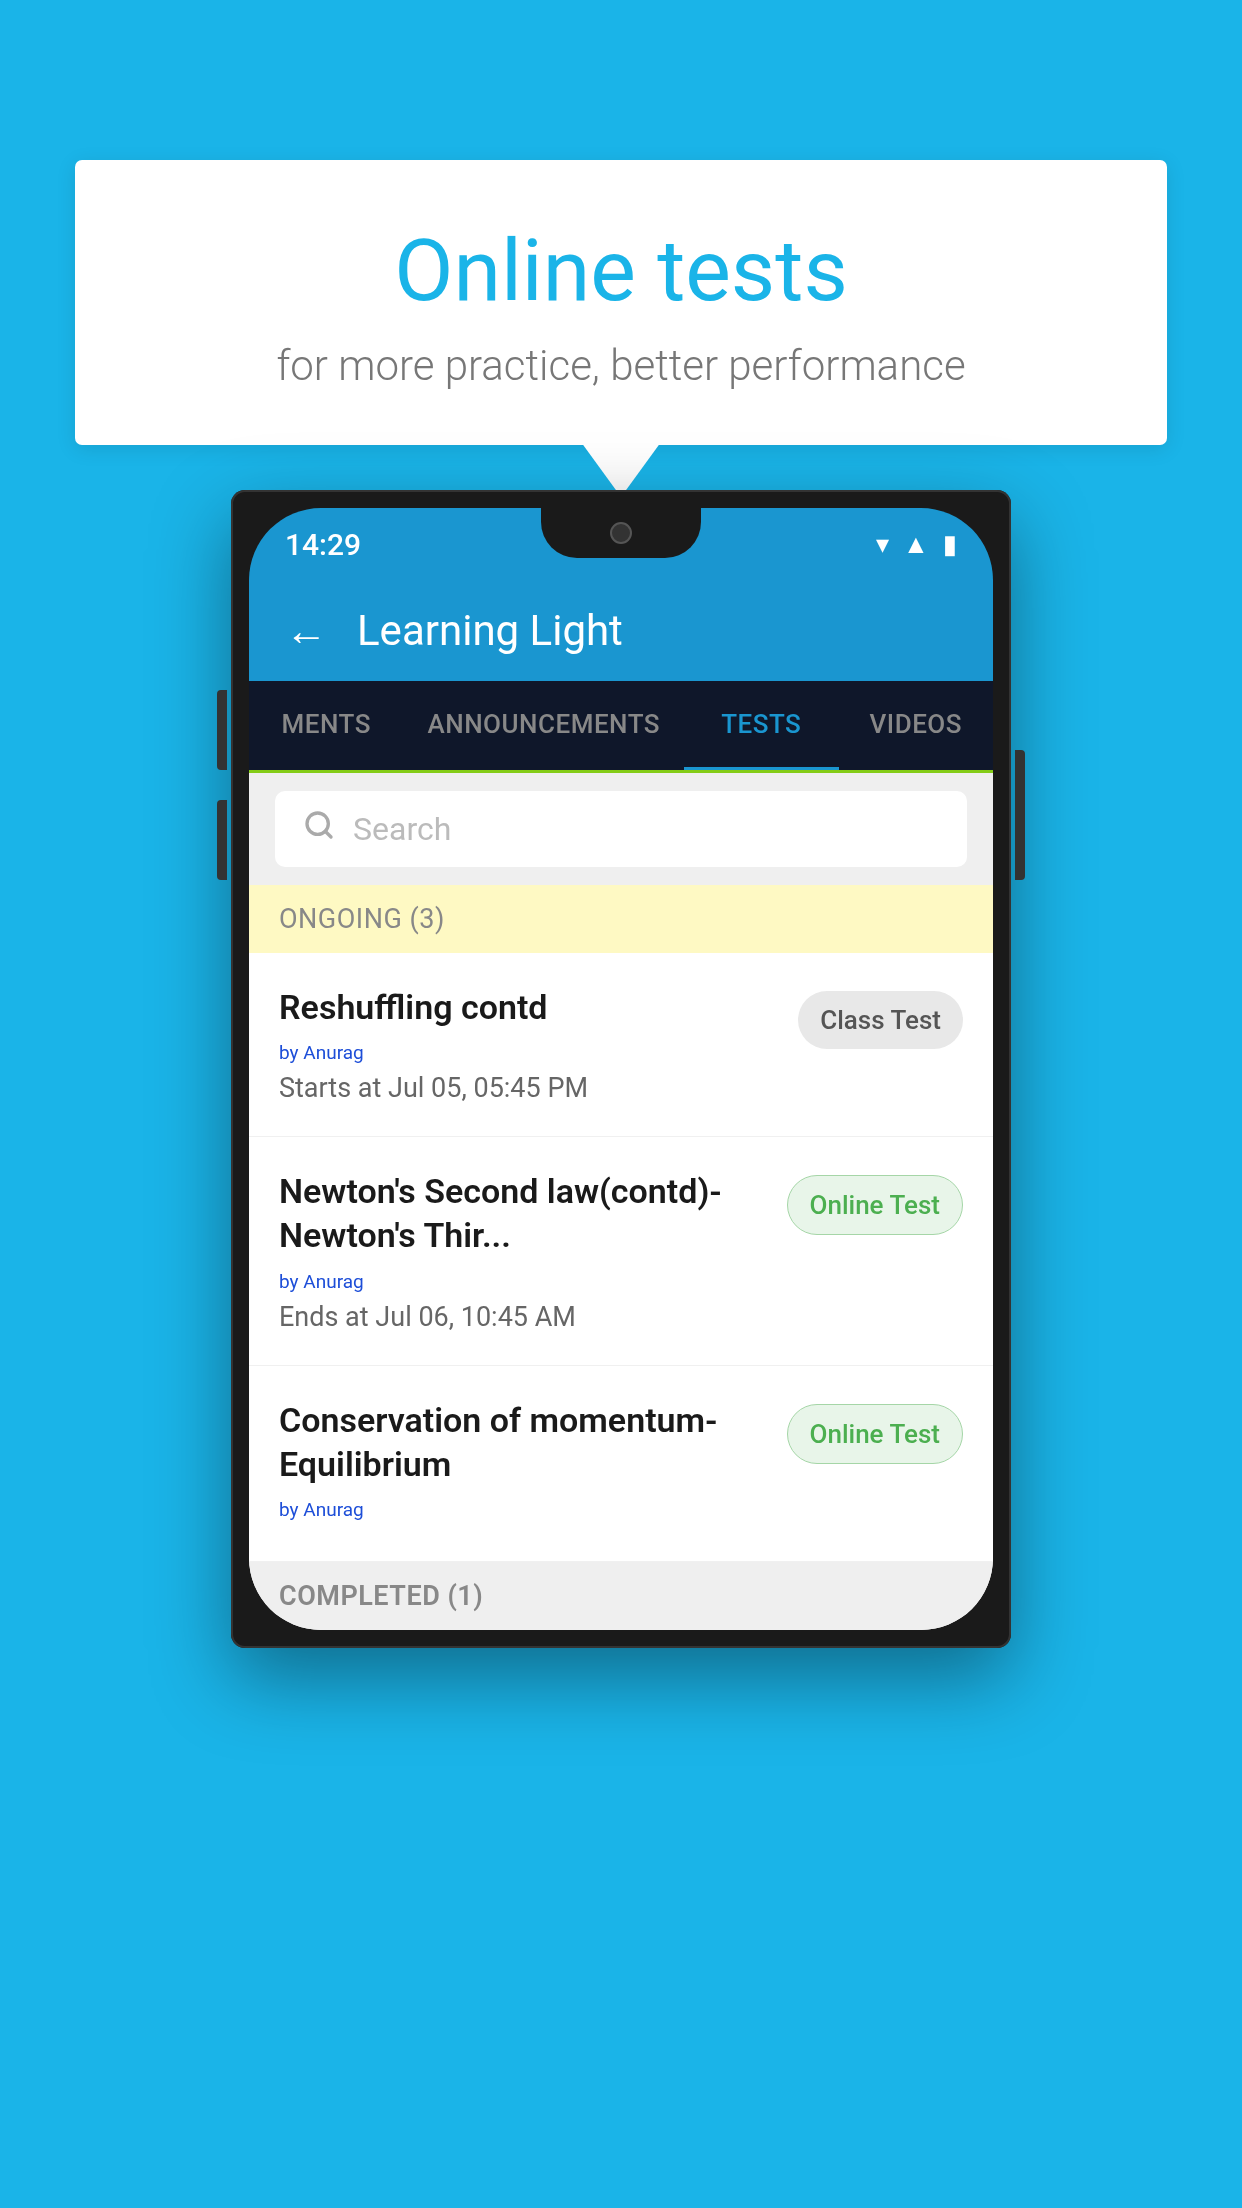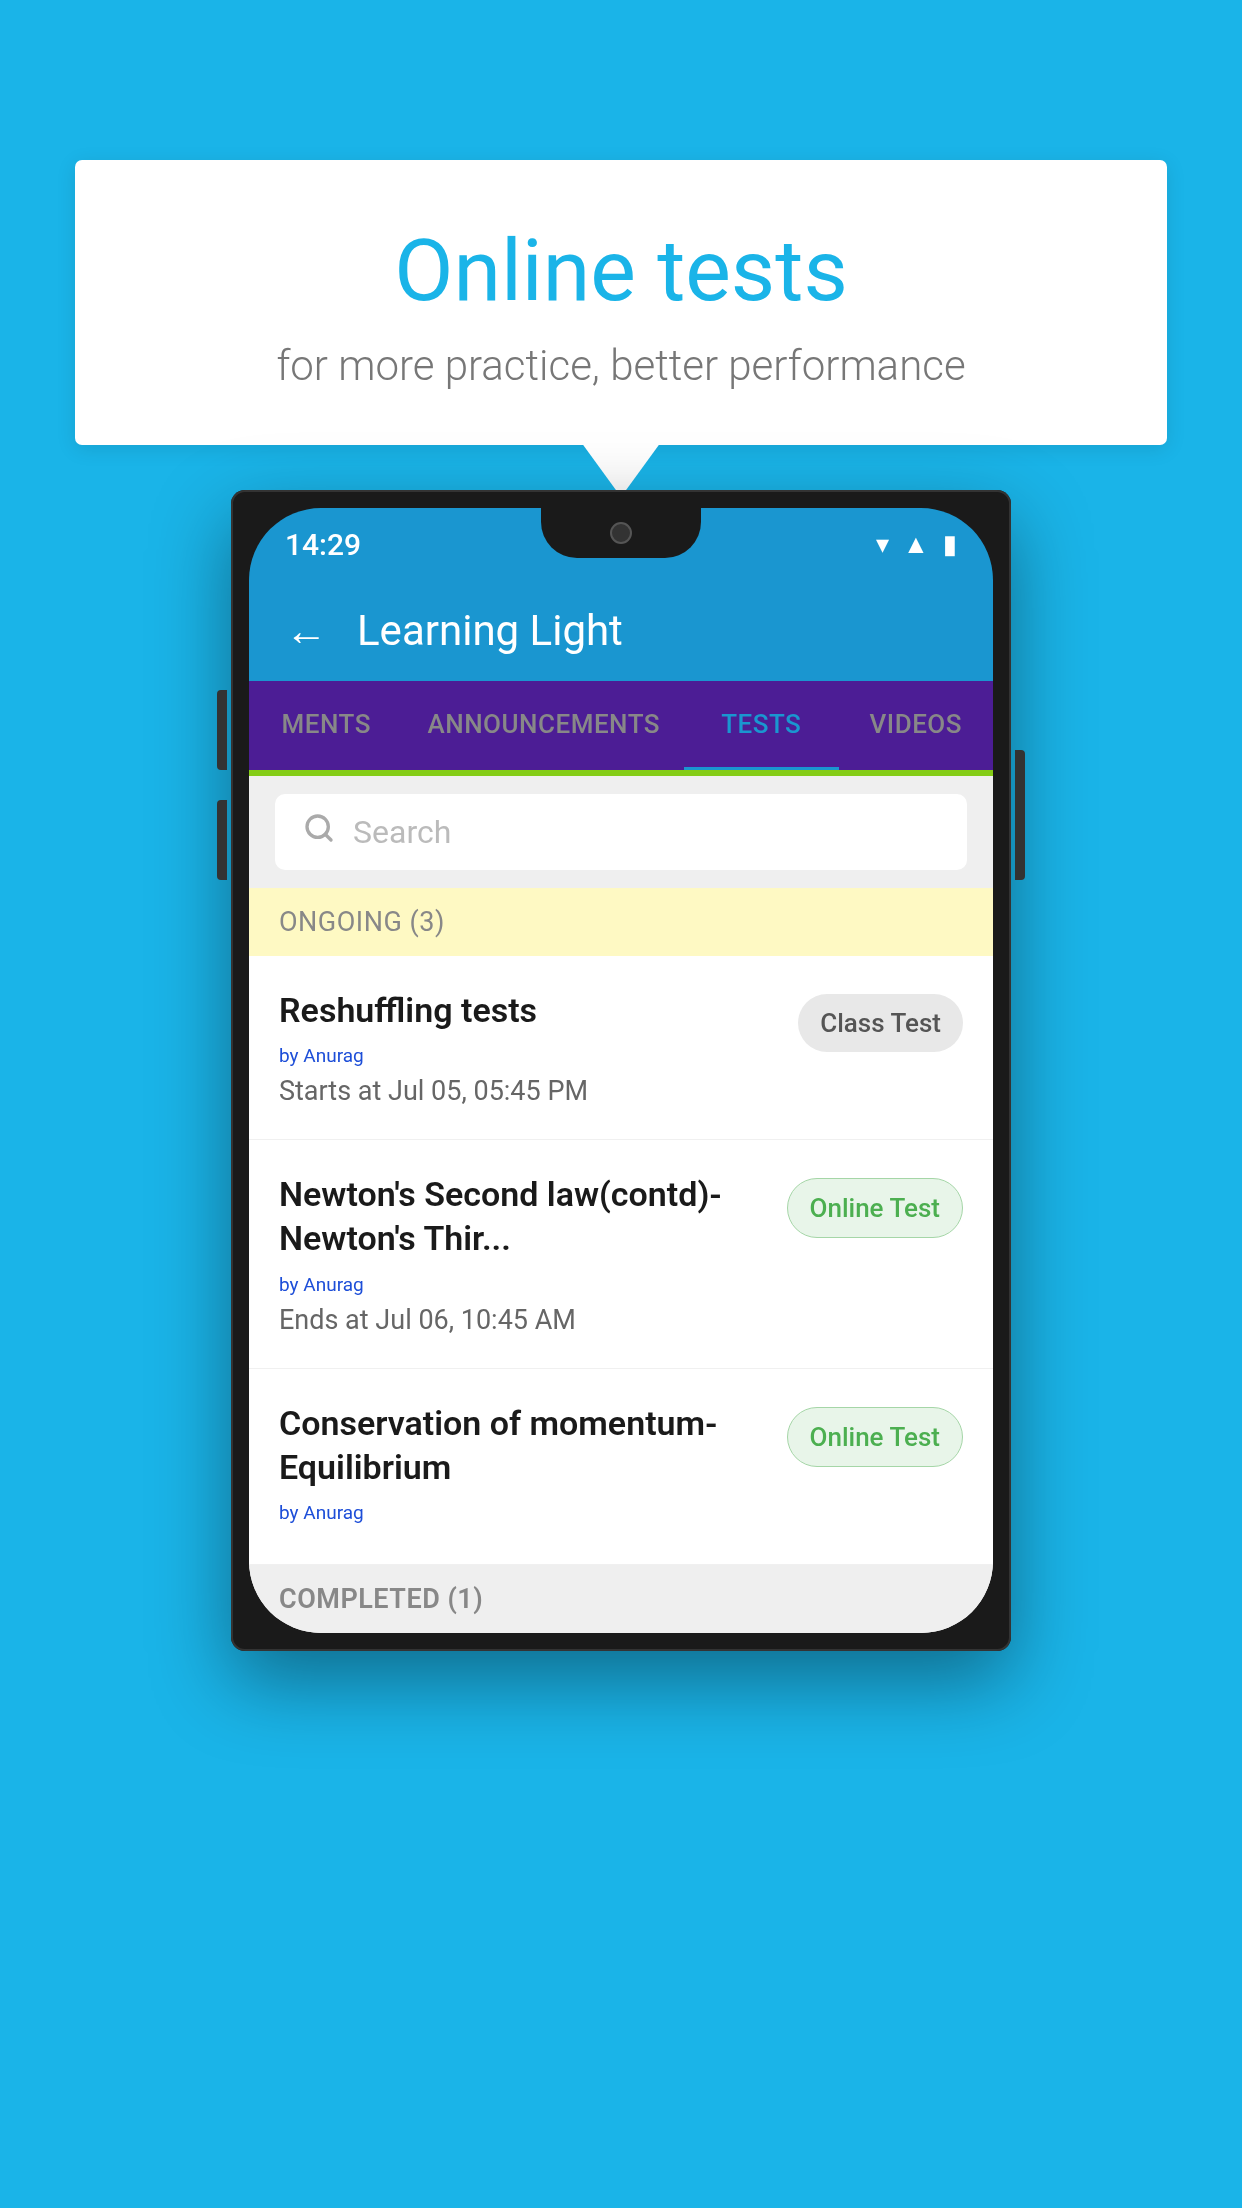--- a/index.html
+++ b/index.html
@@ -150,23 +150,23 @@
     }
 
     .app-title {
       color: white;
       font-size: 42px;
       font-weight: 400;
     }
 
     
     .tabs-bar {
-      background: #4c1d95;
-      display: flex;
-      border-bottom: 6px solid #84cc16;
+      background: #0f172a;
+      display: flex;
+      border-bottom: 3px solid #84cc16;
     }
 
     .tab-item {
       padding: 28px 24px;
       font-size: 26px;
       color: #888;
       font-weight: 500;
       letter-spacing: 0.5px;
       flex: 1;
       text-align: center;
@@ -370,21 +370,21 @@
               </svg>
             </span>
             <span class="search-text">Search</span>
           </div>
         </div>
 
         <div class="section-header">ONGOING (3)</div>
 
         <div class="test-item">
           <div class="test-info">
-            <div class="test-name">Reshuffling tests</div>
+            <div class="test-name">Reshuffling contd</div>
             <div class="test-author">by Anurag</div>
             <div class="test-time">
               <span>Starts at</span>&nbsp;<span>Jul 05, 05:45 PM</span>
             </div>
           </div>
           <div class="test-badge badge-class">Class Test</div>
         </div>
 
         <div class="test-item">
           <div class="test-info">

